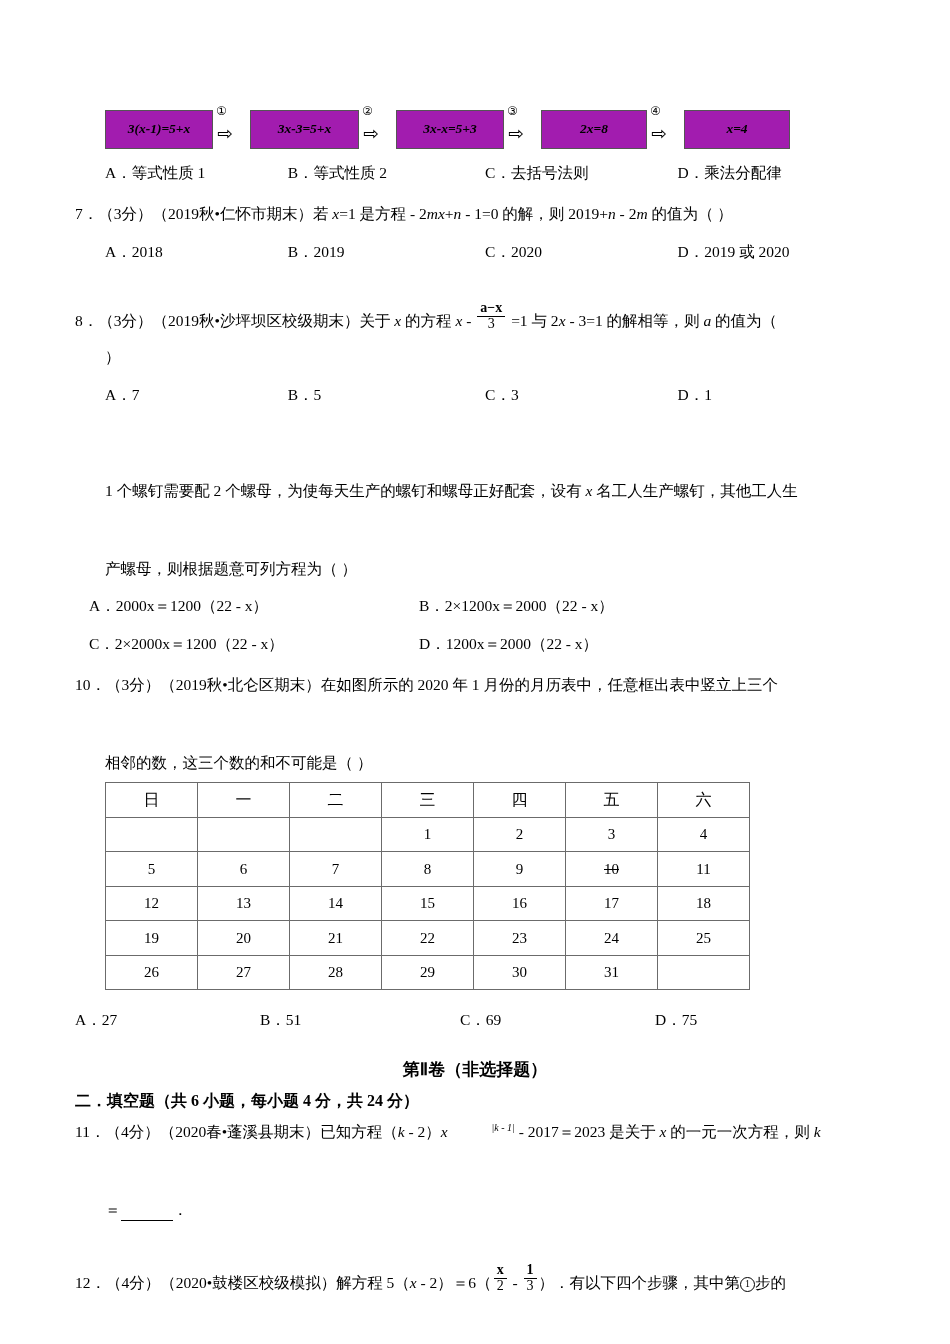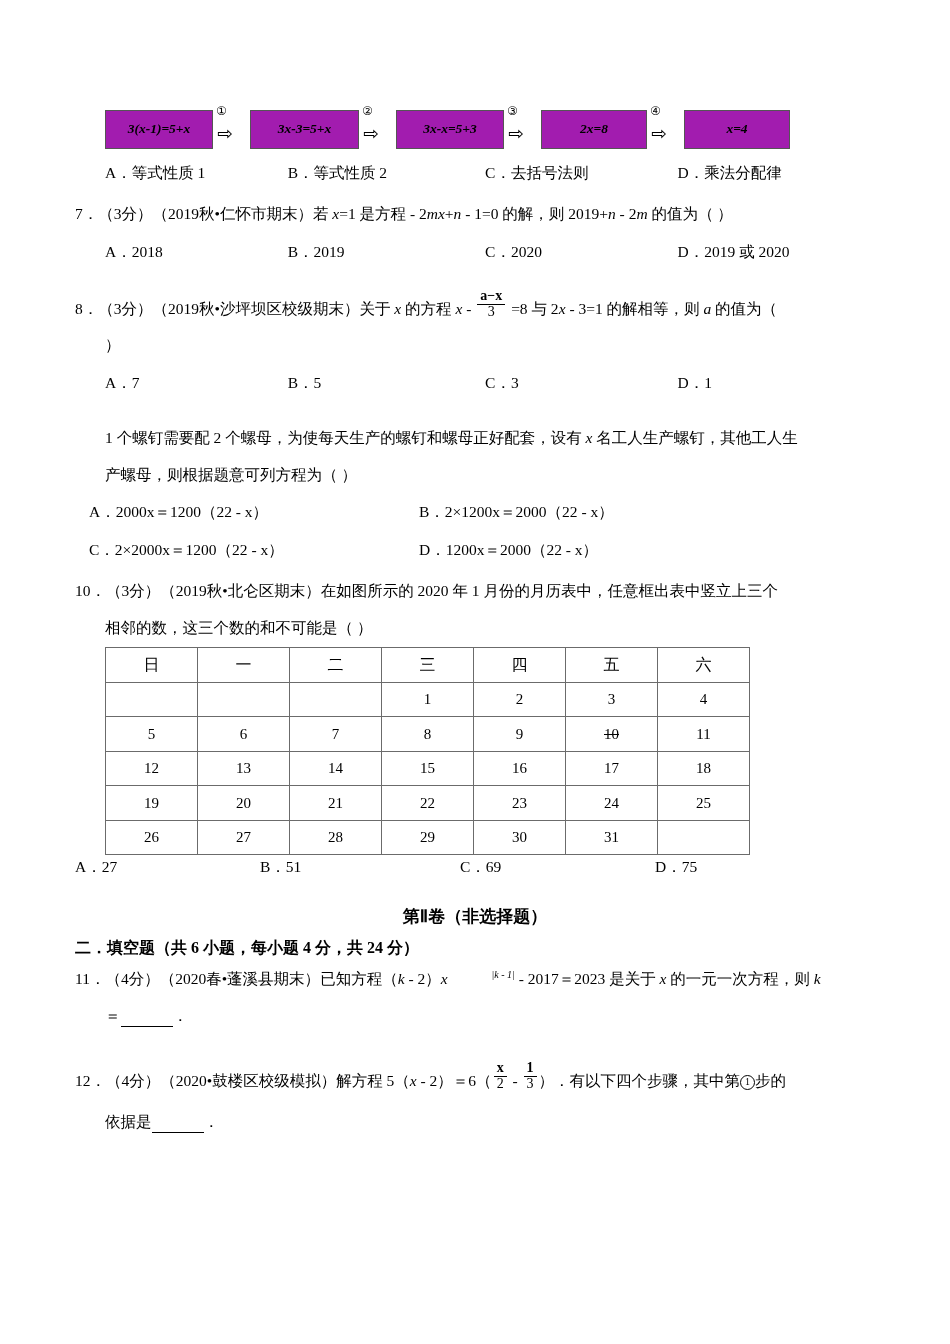--- a/index.html
+++ b/index.html
@@ -96,21 +96,21 @@
   .opts > span { display: inline-block; }
   .opt-a { width: 185px; }
   .opt-b { width: 200px; }
   .opt-c { width: 195px; }
   .opt-d { width: 200px; }
 
   .opt-row4 { margin-left: 30px; align-items: flex-end; }
   .opt-row2 { margin-left: 14px; }
   .opt-half-a { width: 330px; }
 
-  .indent { margin-left: 30px; }
+  .indent { margin-left: 30px; margin-top: 41px; }
 
   .em { font-style: italic; font-family: "Liberation Serif", serif; }
 
   
   .frac {
     display: inline-block;
     vertical-align: -0.45em;
     text-align: center;
     font-size: 14px;
     line-height: 1.06;
@@ -260,22 +260,22 @@
   <div class="sp14"></div>
   <div class="opts opt-row4">
     <span class="opt-a">A．2018</span>
     <span class="opt-b">B．2019</span>
     <span class="opt-c">C．2020</span>
     <span class="opt-d">D．2019 或 2020</span>
   </div>
 
   <div class="sp24"></div>
 
-  <div class="qline" style="margin-top:6px;">
-    <span>8．</span><span>（3分）</span><span>（2019秋•沙坪坝区校级期末）</span><span>关于 </span><span class="em">x</span><span> 的方程 </span><span class="em">x</span><span> - </span><span class="frac"><span class="num">a−x</span><span class="den">3</span></span><span> =8 与 2</span><span class="em">x</span><span> - 3=1 的解相等，则 </span><span class="em">a</span><span> 的值为（</span>
+  <div class="qline" style="margin-top:18px;">
+    <span>8．</span><span>（3分）</span><span>（2019秋•沙坪坝区校级期末）</span><span>关于 </span><span class="em">x</span><span> 的方程 </span><span class="em">x</span><span> - </span><span class="frac"><span class="num">a−x</span><span class="den">3</span></span><span> =1 与 2</span><span class="em">x</span><span> - 3=1 的解相等，则 </span><span class="em">a</span><span> 的值为（</span>
   </div>
   <div class="qline indent" style="margin-top:10px;">）</div>
   <div class="sp14"></div>
   <div class="opts opt-row4">
     <span class="opt-a">A．7</span>
     <span class="opt-b">B．5</span>
     <span class="opt-c">C．3</span>
     <span class="opt-d">D．1</span>
   </div>
 
@@ -360,21 +360,21 @@
         <td>28</td>
         <td>29</td>
         <td>30</td>
         <td>31</td>
         <td></td>
       </tr>
     </tbody>
         </table>
   </div>
 
-  <div class="opts" style="margin-top:0;">
+  <div class="opts" style="margin-top:18px;">
     <span class="opt-a">A．27</span>
     <span class="opt-b">B．51</span>
     <span class="opt-c">C．69</span>
     <span class="opt-d">D．75</span>
   </div>
 
   <div class="part2">第Ⅱ卷（非选择题）</div>
 
 
   <div class="section-head">二．填空题（共 6 小题，每小题 4 分，共 24 分）</div>
@@ -384,21 +384,21 @@
   <div class="qline">
     <span>11．</span><span>（4分）</span><span>（2020春•蓬溪县期末）</span><span>已知方程（</span><span class="em">k</span><span> - 2）</span><span class="em">x</span><span class="sup">|k - 1|</span><span> - 2017＝2023 是关于 </span><span class="em">x</span><span> 的一元一次方程，则 </span><span class="em">k</span>
   </div>
   <div class="sp14"></div>
   <div class="qline indent">
     <span>＝</span><span class="blank-line"></span><span>．</span>
   </div>
 
   <div class="sp24"></div>
 
-  <div class="qline" style="margin-top:14px;">
+  <div class="qline" style="margin-top:22px;">
     <span>12．</span><span>（4分）</span><span>（2020•鼓楼区校级模拟）</span><span>解方程 5（</span><span class="em">x</span><span> - 2）＝6（</span><span class="frac"><span class="num">x</span><span class="den">2</span></span><span> - </span><span class="frac"><span class="num">1</span><span class="den">3</span></span><span>）．有以下四个步骤，其中第</span><span class="circled">1</span><span>步的</span>
   </div>
   <div class="sp14"></div>
   <div class="qline indent">
     <span>依据是</span><span class="blank-line"></span><span>．</span>
   </div>
 
  </div>
 </div>
 

